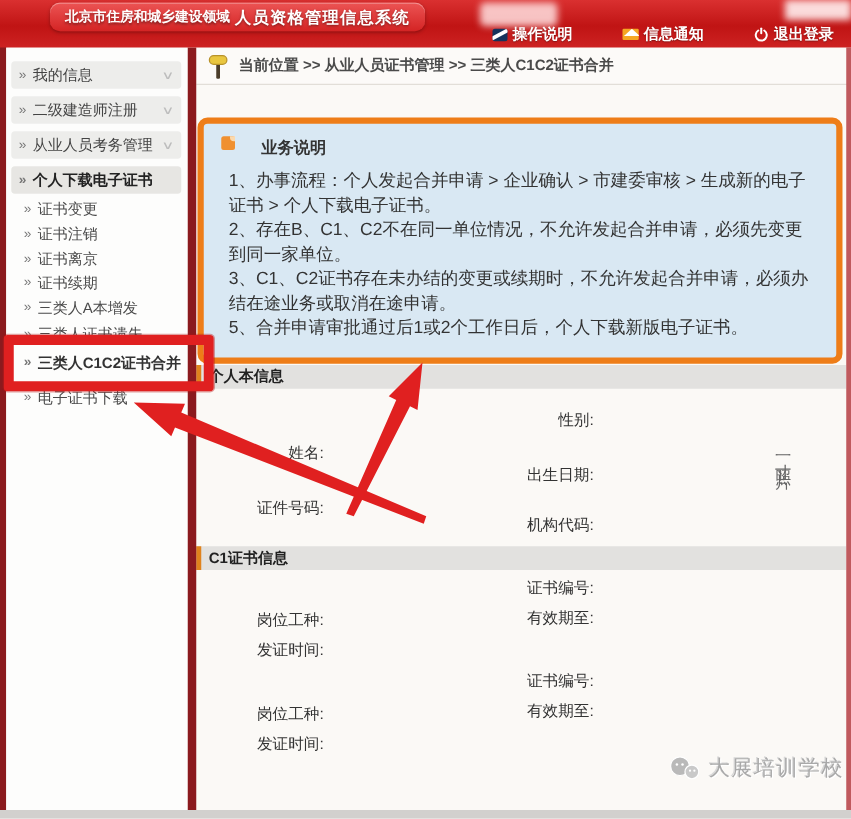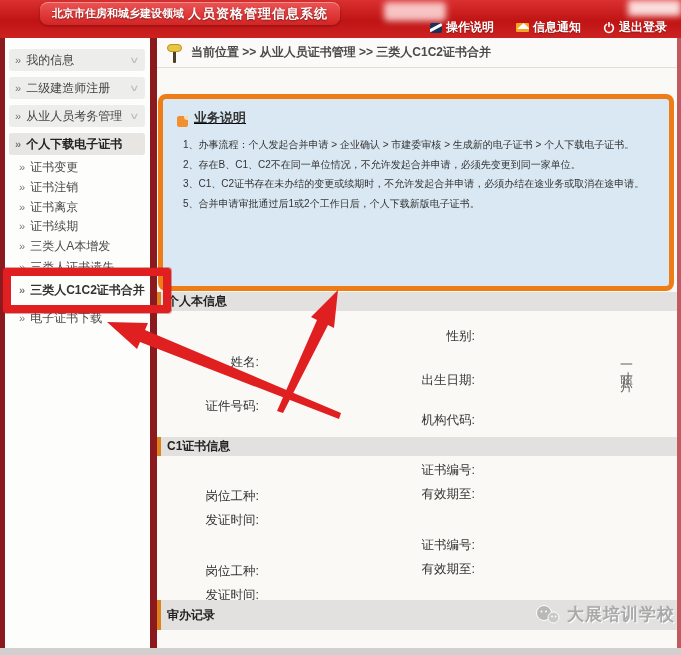--- a/index.html
+++ b/index.html
@@ -22,21 +22,21 @@
   }
   .title-box {
     position:absolute; left:40px; top:2px; width:300px; height:23px;
     background:linear-gradient(180deg,#ec5454 0%,#d42424 100%);
     border-radius:8px; display:flex; align-items:center; justify-content:center;
     box-shadow:inset 0 1px 0 rgba(255,255,255,.35), 0 1px 3px rgba(0,0,0,.3);
     white-space:nowrap;
   }
   .title-small { color:#fff; font-size:11px; font-weight:bold; text-shadow:0 1px 2px rgba(0,0,0,.4); margin-right:4px; }
   .title-large { color:#fff; font-size:13px; font-weight:bold; letter-spacing:1px; text-shadow:0 1px 2px rgba(0,0,0,.45); }
-  .header-links { position:absolute; right:14px; top:19px; height:17px; display:flex; align-items:flex-end; gap:22px; }
+  .header-links { position:absolute; right:14px; top:19px; height:17px; display:flex; align-items:flex-end; gap:40px; }
   .hlink { display:flex; align-items:center; gap:4px; color:#fff; font-size:12px; font-weight:bold; cursor:pointer; text-shadow:0 1px 1px rgba(0,0,0,.35); }
   .ic-manual { width:12px; height:10px; background:#17335c; border-radius:2px; position:relative; overflow:hidden; }
   .ic-manual::after { content:""; position:absolute; left:-2px; top:3px; width:16px; height:3px; background:#fff; transform:rotate(-28deg); }
   .ic-mail { width:13px; height:9px; background:#f5a623; border-radius:1px; position:relative; overflow:hidden; }
   .ic-mail::after { content:""; position:absolute; left:1px; top:-4px; width:11px; height:8px; border:1px solid #fff; transform:rotate(0deg) skewX(0deg); border-radius:1px;
                     clip-path:polygon(0 100%,50% 40%,100% 100%); background:#fff; }
   .smudge1 { position:absolute; left:384px; top:2px; width:62px; height:19px; background:rgba(255,225,225,.85); filter:blur(3px); border-radius:4px; }
   .smudge2 { position:absolute; left:628px; top:0; width:53px; height:16px; background:rgba(255,240,240,.9); filter:blur(3px); }
 
   
@@ -57,40 +57,40 @@
   
   .main { position:absolute; left:157px; top:38px; width:532px; height:610px; background:#fbf9f6; z-index:1; }
   .crumb { position:relative; height:30px; border-bottom:1px solid #e2ded8; display:flex; align-items:center; padding-left:10px; background:#fcfaf8; }
   .signpost { position:relative; width:16px; height:22px; margin-right:8px; }
   .signpost .post { position:absolute; left:6px; top:2px; width:3px; height:19px; background:#4b3d2a; border-radius:1px; }
   .signpost .sign { position:absolute; left:0; top:2px; width:15px; height:8px; background:#e9c63f; border:1px solid #b8922a; border-radius:4px; }
   .crumb-text { font-size:12px; color:#4a4a4a; font-weight:bold; }
 
   .notice-box { position:absolute; left:1px; top:56px; width:516px; height:197px;
     background:#d9e8f3; border:5px solid #ee7d18; border-radius:8px; padding:8px 12px 6px 12px; }
-  .notice-head { display:flex; align-items:flex-end; gap:6px; margin:2px 0 8px 2px;text-decoration:underline; }
+  .notice-head { display:flex; align-items:flex-start; gap:21px; margin:2px 0 8px 2px; }
   .notice-ic { width:11px; height:11px; background:#f09030; border-radius:2px; position:relative; }
   .notice-ic::after { content:""; position:absolute; right:0; top:0; width:4px; height:4px; background:#fbd9ad; border-bottom-left-radius:3px; }
   .notice-title { font-size:13px; font-weight:bold; color:#333; }
-  .notice-item { font-size:10px; color:#333; line-height:19.5px; padding-left:8px; padding-right:4px; }
+  .notice-item { font-size:14px; color:#333; line-height:19.5px; padding-left:8px; padding-right:4px; }
 
   .sec-bar { position:absolute; left:0; width:520px; height:19px; background:#e2e1df;
     display:flex; align-items:center; border-left:4px solid #e0821c; padding-left:6px; }
   .sec-bar .sec-title { font-size:12px; font-weight:bold; color:#222; }
   .sec-bar.tall { height:30px; }
 
   .frow { position:absolute; left:0; width:470px; height:18px; }
   .frow .l { position:absolute; left:12px; width:90px; text-align:right; font-size:12.5px; color:#333;margin-top:26px; }
   .frow .r { position:absolute; left:228px; width:90px; text-align:right; font-size:12.5px; color:#333; }
 
   .photo-ph { position:absolute; left:456px; top:288px; width:22px; height:78px;
     writing-mode:vertical-rl; font-size:13px; color:#666; letter-spacing:4px; text-align:center; }
 
   .watermark { position:absolute; right:14px; top:565px; display:flex; align-items:center; gap:6px; }
-  .wm-text { font-size:17px; font-weight:bold; color:#a9a9a9; text-shadow:1px 1px 0 #fff, -1px -1px 0 #d8d8d8; letter-spacing:1px; }
+  .wm-text { font-size:17px; font-weight:normal; color:#a9a9a9; text-shadow:1px 1px 0 #fff, -1px -1px 0 #d8d8d8; letter-spacing:1px; }
 
   
   .arrows-svg { position:absolute; left:0; top:0; width:681px; height:655px; z-index:6; pointer-events:none; }
 </style>
 </head>
 <body>
 
 <div class="frame-left"></div>
 <div class="frame-div"></div>
 <div class="frame-right"></div>
@@ -231,23 +231,20 @@
 
   <div class="frow" style="top:499px">
     <span class="l">岗位工种:</span>
     <span class="r">证书编号:</span>
   </div>
   <div class="frow" style="top:523px">
     <span class="l">发证时间:</span>
     <span class="r">有效期至:</span>
   </div>
 
-  <div class="sec-bar tall" style="top:562px">
-    <span class="sec-title">审办记录</span>
-  </div>
   <div class="watermark">
     <svg width="26" height="20" viewBox="0 0 26 20">
       <circle cx="9" cy="8" r="7.5" fill="#b9b9b9" stroke="#fff" stroke-width="1"></circle>
       <circle cx="18.5" cy="12.5" r="5.5" fill="#c9c9c9" stroke="#fff" stroke-width="1"></circle>
       <circle cx="6.5" cy="6.5" r="1" fill="#fff"></circle>
         <circle cx="11" cy="6.5" r="1" fill="#fff"></circle>
       <circle cx="17" cy="11.5" r="0.9" fill="#fff"></circle>
         <circle cx="20.5" cy="11.5" r="0.9" fill="#fff"></circle>
     </svg>
     <span class="wm-text">大展培训学校</span>

